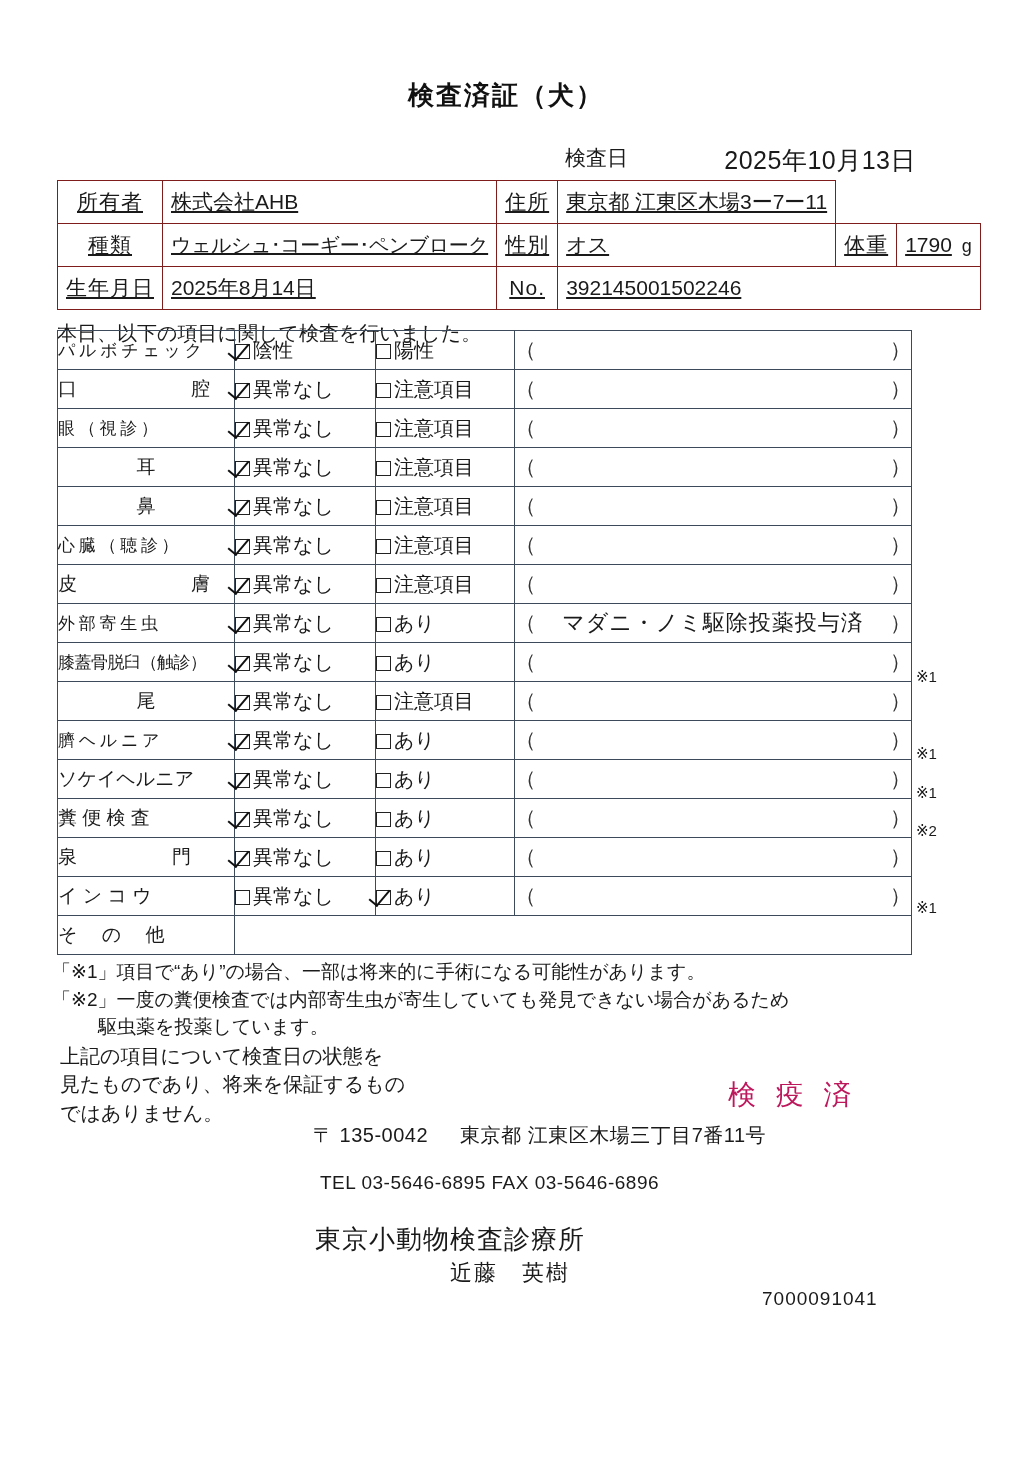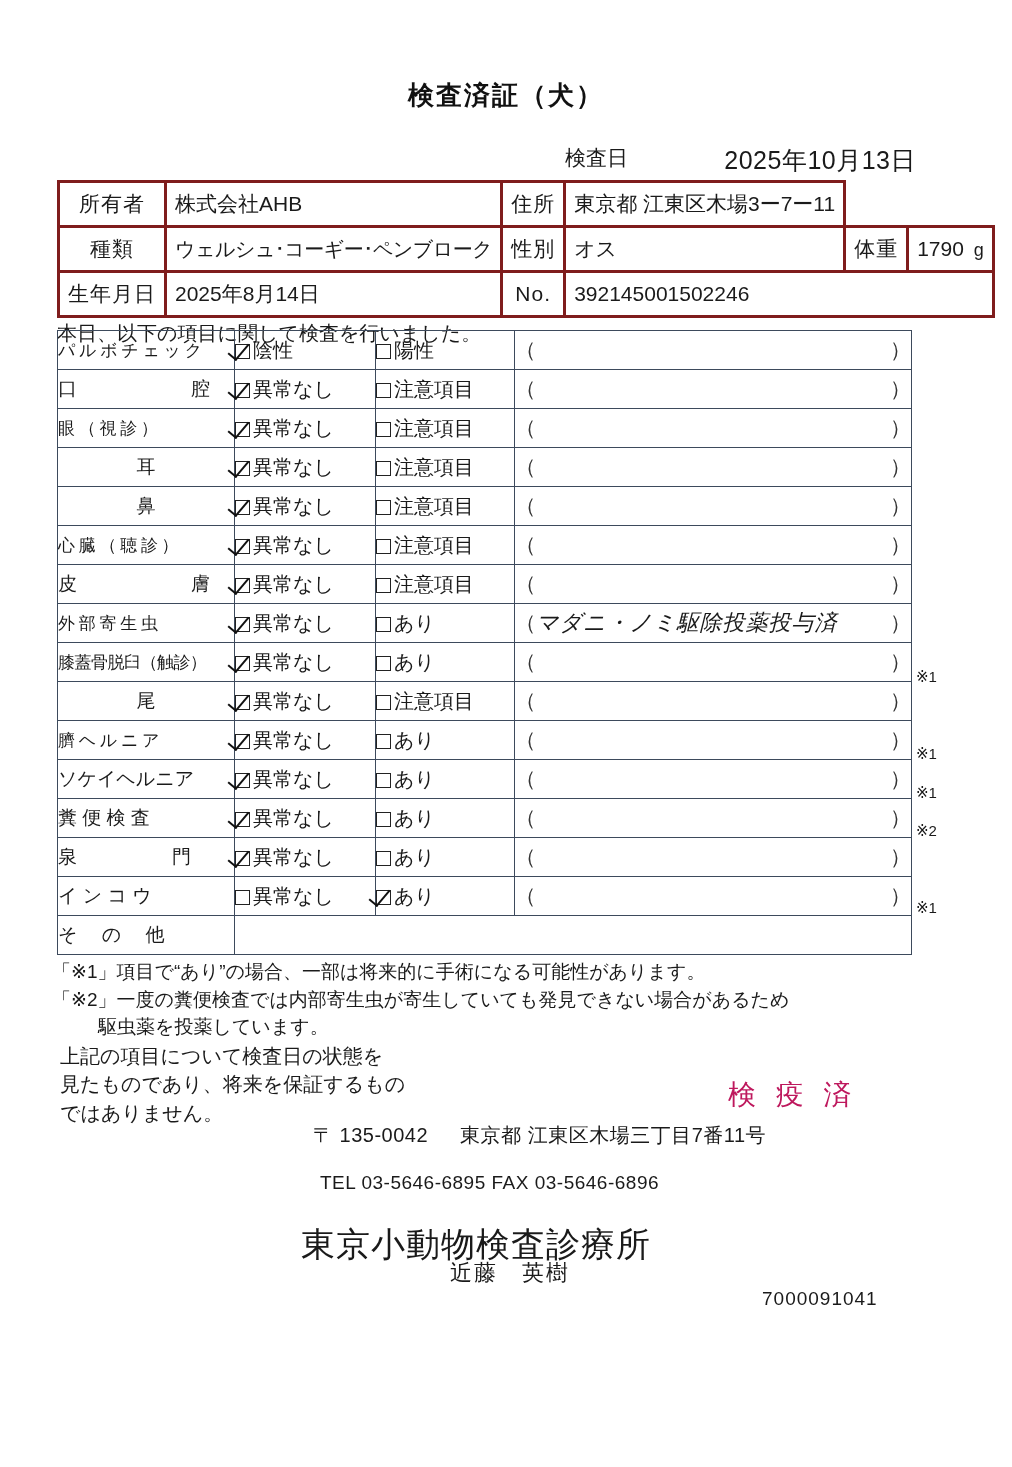--- a/index.html
+++ b/index.html
@@ -57,25 +57,26 @@
   
   .info-table {
     position: absolute;
     left: 57px;
     top: 180px;
     width: 885px;
     border-collapse: collapse;
     font-size: 21px;
   }
   .info-table td {
-    border: 3px solid #7f1d1d;
+    border: 1px solid #7f1d1d;
     height: 42px;
     padding: 0 8px;
     vertical-align: middle;
     white-space: nowrap;
+    text-decoration: underline;
   }
   .lbl {
     text-align: center;
     width: 92px;
     letter-spacing: 1px;
   }
   .val { text-align: left; }
   .breed-val { font-size: 20px; letter-spacing: -0.5px; }
   .weight-val { text-align: center; }
   .weight-unit { font-size: 18px; padding-left: 10px; }
@@ -124,23 +125,23 @@
   }
   .note-wrap {
     display: flex;
     align-items: center;
     justify-content: space-between;
     width: 100%;
   }
   .paren { font-size: 21px; color: #333; }
   .note-text {
     flex: 1;
+    text-align: center;
     font-size: 22px;
     letter-spacing: 1px;
-    font-style: italic;
   }
   .c-name.small { font-size: 17px; letter-spacing: -0.5px; }
 
   
   .cb {
     display: inline-block;
     position: relative;
     width: 15px;
     height: 15px;
     border: 1.6px solid #222;
@@ -214,23 +215,23 @@
   .addr .zip { padding-right: 32px; }
   .tel {
     position: absolute;
     left: 320px;
     top: 1172px;
     font-size: 19px;
     letter-spacing: 0.5px;
   }
   .clinic {
     position: absolute;
-    left: 301px;
+    left: 315px;
     top: 1222px;
-    font-size: 34px;
+    font-size: 26px;
     letter-spacing: 1px;
   }
   .doctor {
     position: absolute;
     left: 450px;
     top: 1258px;
     font-size: 22px;
     letter-spacing: 2px;
   }
   .serial {

